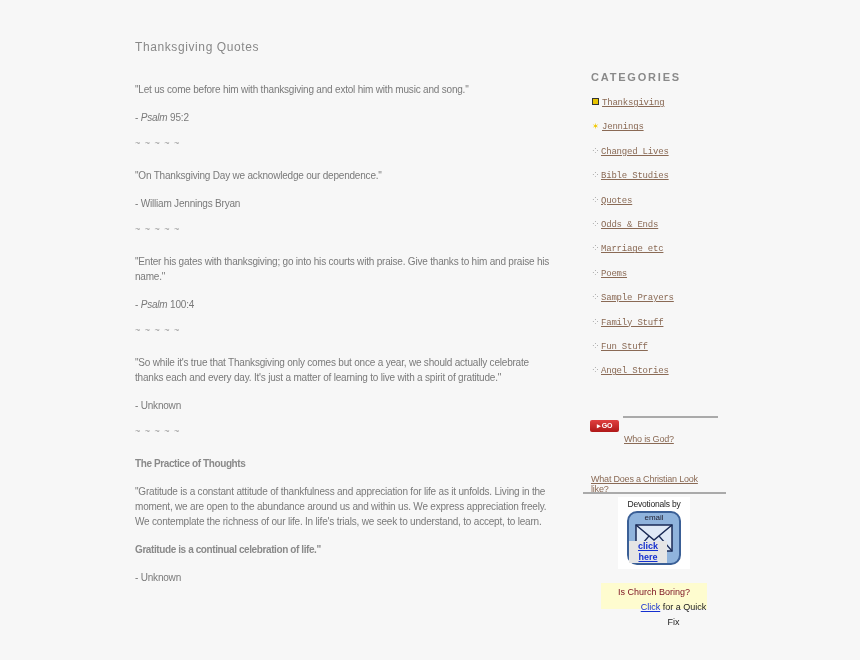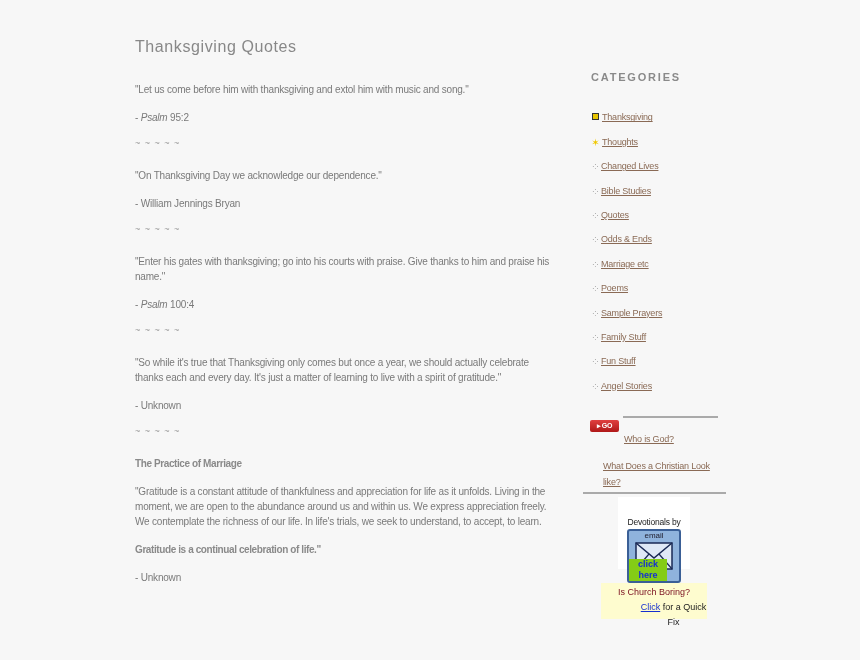--- a/index.html
+++ b/index.html
@@ -11,42 +11,42 @@
     }
     .page { position: relative; width: 860px; height: 660px; }
 
     
     .main {
       position: absolute; left: 135px; top: 38px; width: 420px;
       font-size: 10px; line-height: 15px; color: #7a7a7a;
       letter-spacing: -0.2px;
     }
     .page-title {
-      font-size: 16px; color: #888; letter-spacing: 0.6px;
+      font-size: 12px; color: #888; letter-spacing: 0.6px;
       font-weight: normal; margin-bottom: 26px; line-height: 18px;
     }
     .para { margin-bottom: 13px; }
     .attrib { margin-bottom: 11px; }
     .attrib em { font-style: italic; text-align: right; }
     .sep { margin-bottom: 17px; color: #999; letter-spacing: 1px; font-size: 9px; }
     .section-head { color: #8a8a8a; font-weight: bold; margin-bottom: 13px; letter-spacing: -0.4px; }
     .bold-line { color: #8a8a8a; font-weight: bold; letter-spacing: -0.4px; }
 
     
     .sidebar {
       position: absolute; left: 591px; top: 42px; width: 140px;
       font-size: 9px;
       margin-top: 28px;
     }
     .cat-title {
       font-size: 11px; font-weight: bold; color: #8a8a8a;
       letter-spacing: 1.8px; margin-bottom: 14px; line-height: 14px;
     }
     .cat-list { list-style: none; }
-    .cat-item { display: flex; align-items: flex-end; height: 24.4px; }
+    .cat-item { display: flex; align-items: flex-start; height: 24.4px; font-family: Liberation Mono, monospace; }
     .cat-icon {
       display: inline-block; width: 9px; height: 9px; margin-right: 1px;
       font-size: 7px; line-height: 9px; color: #777; text-align: center;
       flex: 0 0 auto;
     }
     .cat-icon.square { width: 8px; margin-right: 3px; }
     .cat-icon.square::before {
       content: ""; display: inline-block; width: 5px; height: 5px;
       background: #e7c400; border: 1px solid #333;
     }
@@ -65,45 +65,46 @@
     .go-btn {
       position: absolute; left: 590px; top: 420px; width: 29px; height: 12px;
       background: linear-gradient(#e04040, #b01818);
       border-radius: 2px; color: #fff; font-size: 7px; font-weight: bold;
       line-height: 12px; text-align: center; letter-spacing: -0.3px;
     }
     .link {
       color: #8a6a55; text-decoration: underline; font-size: 9px; letter-spacing: -0.2px;
     }
     .who-link { position: absolute; left: 624px; top: 434px; }
-    .christian-link { position: absolute; left: 591px; top: 458px; width: 120px; line-height: 16px; margin-left: 12px; }
+    .christian-link { position: absolute; left: 591px; top: 474px; width: 120px; line-height: 10px; }
 
     .email-box {
       position: absolute; left: 618px; top: 497px; width: 72px; height: 72px;
       background: #fff; text-align: center;
     }
-    .email-label { font-size: 8.5px; color: #222; line-height: 11px; margin-top: 20px; letter-spacing: -0.2px; }
+    .email-label { font-size: 8.5px; color: #222; line-height: 11px; margin-top: 2px; letter-spacing: -0.2px; }
     .email-icon {
       display: block; margin: 1px auto 0; width: 54px; height: 54px;
-      background: #8fb3dc; border: 2px solid #3a5f96; border-radius: 3px;
+      background: #8fb3dc; border: 2px solid #3a5f96; border-radius: 10px;
       position: relative;
     }
     .email-icon .email-word {
       position: absolute; top: 0; left: 0; right: 0;
       font-size: 8px; line-height: 10px; color: #223; font-weight: normal;
     }
     .email-icon svg { position: absolute; left: 6px; top: 11px; }
     .email-icon .click-here {
       position: absolute; bottom: 0; left: 0; right: 12px;
       font-size: 9px; line-height: 11px; color: #1530d0; font-weight: bold;
-      background: #84cc16;
+      background: #e5e5e5;
+      text-decoration: underline;
     }
 
     .boring-box {
-      position: absolute; left: 601px; top: 583px; width: 106px; height: 36px;
+      position: absolute; left: 601px; top: 583px; width: 106px; height: 26px;
       background: #fefccf; text-align: center; font-size: 9px; line-height: 15px;
       padding-top: 2px;
     }
     .boring-title { color: #7a1020; }
     .boring-sub { color: #222; padding-left: 39px; }
     .boring-sub a { color: #1530d0; text-decoration: underline; }
   </style>
 </head>
 <body>
 
@@ -121,36 +122,36 @@
     <div class="sep">~ ~ ~ ~ ~</div>
 
     <div class="para">"Enter his gates with thanksgiving; go into his courts with praise. Give thanks to him and praise his name."</div>
     <div class="attrib"><span>- </span><em>Psalm</em><span> 100:4</span></div>
     <div class="sep">~ ~ ~ ~ ~</div>
 
     <div class="para">"So while it's true that Thanksgiving only comes but once a year, we should actually celebrate thanks each and every day. It's just a matter of learning to live with a spirit of gratitude."</div>
     <div class="attrib"><span>- Unknown</span><em></em><span></span></div>
     <div class="sep">~ ~ ~ ~ ~</div>
 
-    <div class="section-head">The Practice of Marriage</div>
+    <div class="section-head">The Practice of Thoughts</div>
     <div class="para">"Gratitude is a constant attitude of thankfulness and appreciation for life as it unfolds.  Living in the moment, we are open to the abundance around us and within us.  We express appreciation freely.  We contemplate the richness of our life.  In life's trials, we seek to understand, to accept, to learn.</div>
     <div class="para bold-line">Gratitude is a continual celebration of life."</div>
     <div class="attrib">- Unknown</div>
   </div>
 
   <div class="sidebar">
     <div class="cat-title">CATEGORIES</div>
     <ul class="cat-list">
       <li class="cat-item">
           <span class="cat-icon square"></span>
           <a class="cat-link">Thanksgiving</a>
         </li>
       <li class="cat-item">
           <span class="cat-icon star">✶</span>
-          <a class="cat-link">Thoughts</a>
+          <a class="cat-link">Jennings</a>
         </li>
       <li class="cat-item">
           <span class="cat-icon">⁘</span>
           <a class="cat-link">Changed Lives</a>
         </li>
       <li class="cat-item">
           <span class="cat-icon">⁘</span>
           <a class="cat-link">Bible Studies</a>
         </li>
       <li class="cat-item">

